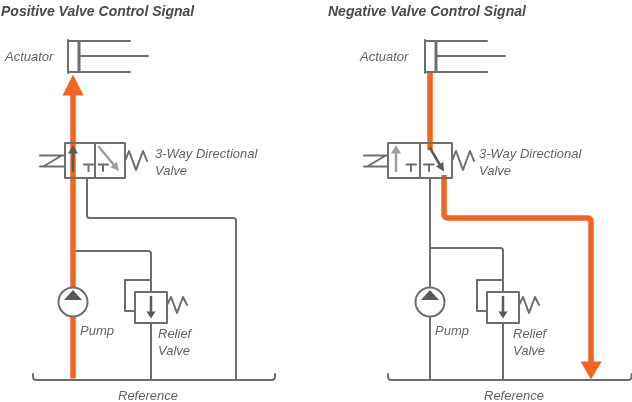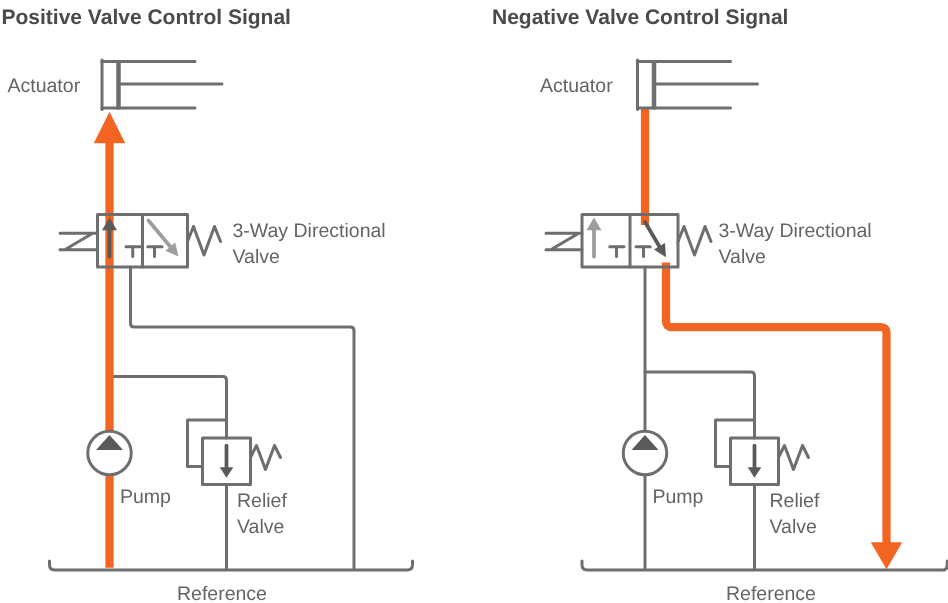--- a/index.html
+++ b/index.html
@@ -1,16 +1,16 @@
 <!DOCTYPE html>
 <html><head>
 <meta charset="utf-8">
 <style>
   html,body { margin:0; padding:0; background:#ffffff; }
-  .canvas { position:relative; width:632px; height:402px; background:#ffffff; overflow:hidden; }
+  .canvas { position:relative; width:632px; height:402px; background:#ffffff; overflow:hidden;font-style:italic; }
   .diagram-svg { position:absolute; top:0; }
   #svg-positive { left:0; }
   #svg-negative { left:316px; }
   .t-title { font-family:"Liberation Sans", sans-serif; font-size:14px; font-weight:bold; fill:#4a4a4a; }
   .t-label { font-family:"Liberation Sans", sans-serif; font-size:13px; fill:#646464; }
   .gray  { stroke:#6e6e6e; stroke-width:2; fill:none; stroke-linecap:round; stroke-linejoin:round; }
   .gray3 { stroke:#6e6e6e; stroke-width:3; fill:none; stroke-linecap:butt; }
   .darkln  { stroke:#5a5a5a; stroke-width:2.5; fill:none; stroke-linecap:round; }
   .darkfill  { fill:#5a5a5a; stroke:none; }
   .lightln { stroke:#9e9e9e; stroke-width:2.5; fill:none; stroke-linecap:round; }

